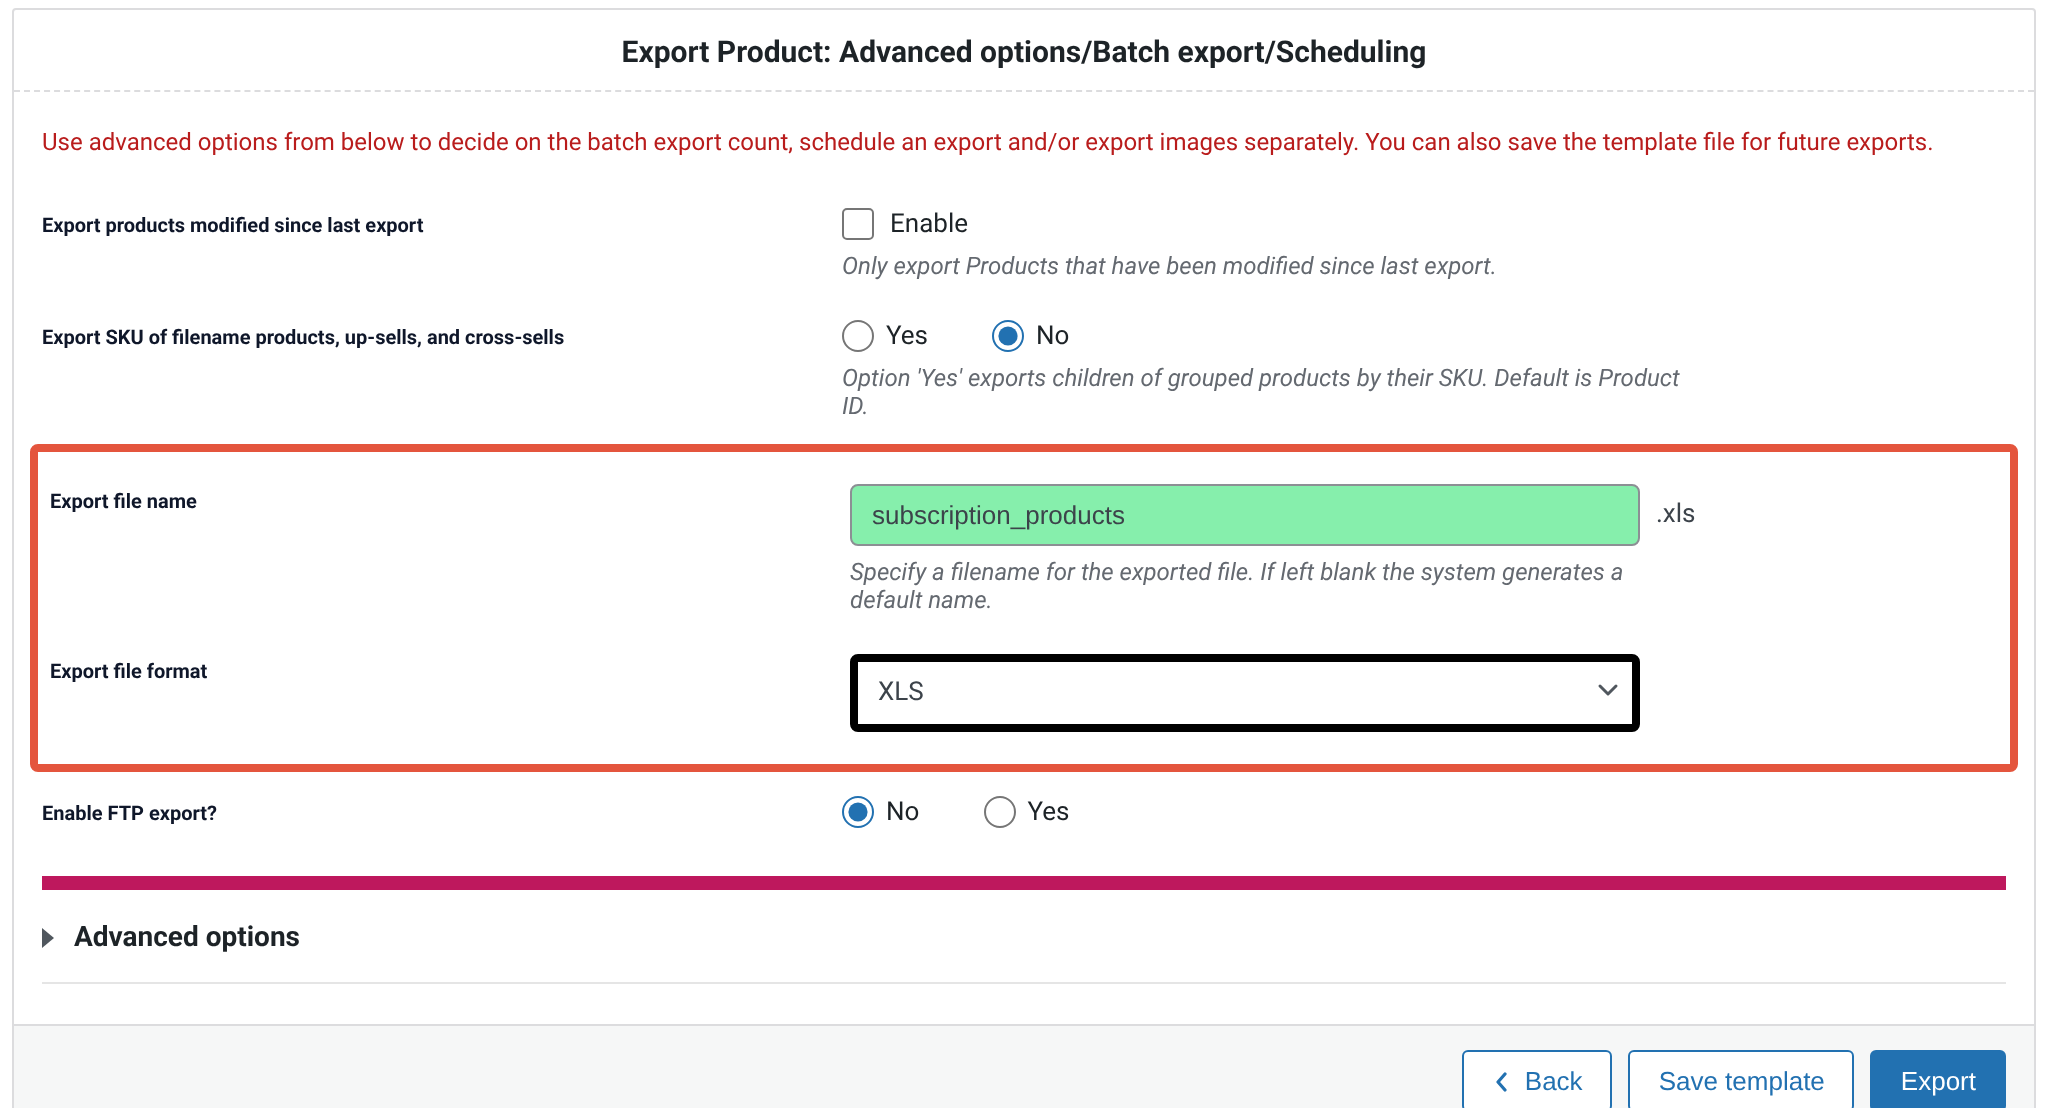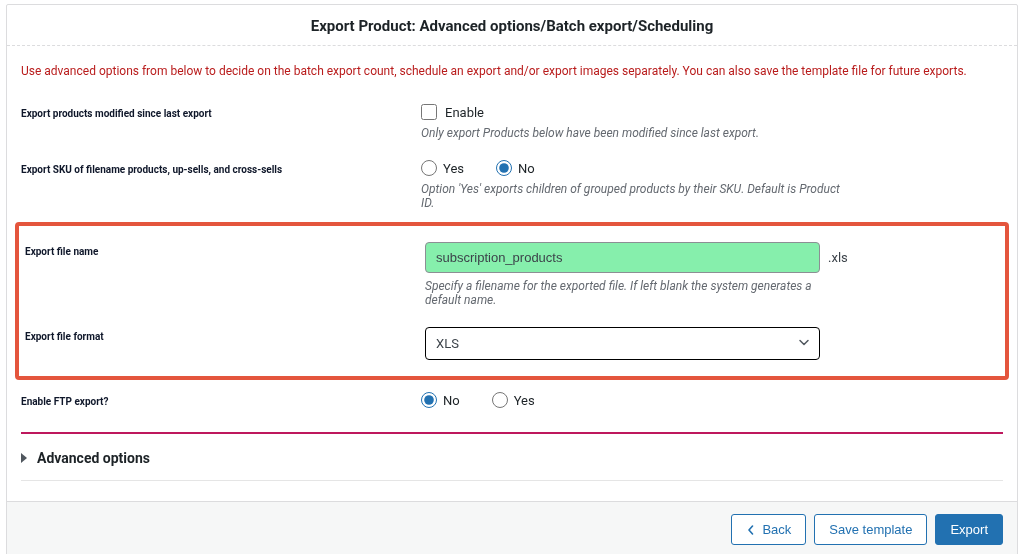--- a/index.html
+++ b/index.html
@@ -115,36 +115,36 @@
     font-size: 13px;
   }
   .select-wrap {
     position: relative;
     width: 395px;
   }
   .select {
     width: 100%;
     padding: 8px 10px;
     font-size: 13px;
-    border: 1px solid #000000;
+    border: 4px solid #000000;
     border-radius: 4px;
     background: #fff;
     color: #3c434a;
     appearance: none;
   }
   .chevron {
     position: absolute;
     right: 10px; top: 50%;
     transform: translateY(-50%);
     pointer-events: none;
   }
   .accordion {
     margin: 14px 14px 18px 14px;
     padding-top: 16px;
-    border-top: 2px solid #be185d;
+    border-top: 7px solid #be185d;
     display: flex;
     align-items: center;
     gap: 10px;
     padding-bottom: 14px;
     border-bottom: 1px solid #e5e5e5;
   }
   .accordion-title {
     font-size: 14px;
     font-weight: 700;
     color: #1d2327;
@@ -198,21 +198,21 @@
 
   <div class="form">
 
     <div class="row">
       <div class="label">Export products modified since last export</div>
       <div class="control">
         <label class="checkbox-line">
           <input type="checkbox" style="">
           <span>Enable</span>
         </label>
-        <div class="hint">Only export Products below have been modified since last export.</div>
+        <div class="hint">Only export Products that have been modified since last export.</div>
       </div>
     </div>
 
     <div class="row">
       <div class="label">Export SKU of filename products, up-sells, and cross-sells</div>
       <div class="control">
         <div class="radio-line">
           <label class="radio-item">
             <input type="radio" name="sku" style="">
             <span>Yes</span>

